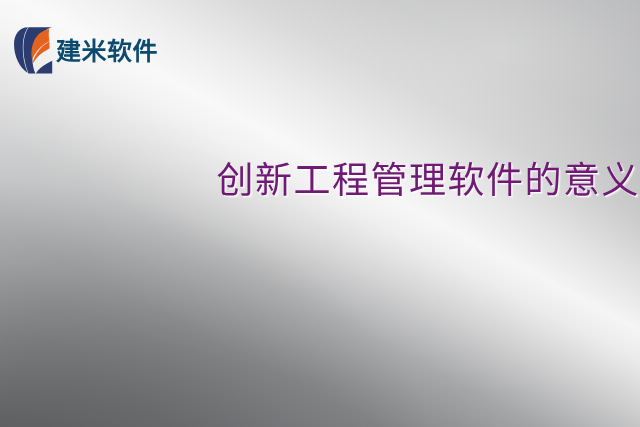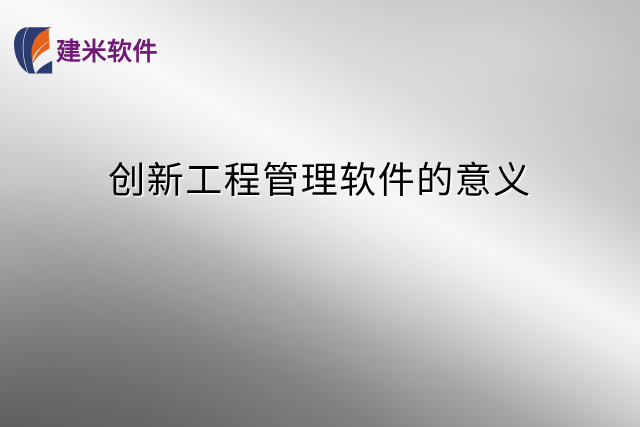--- a/index.html
+++ b/index.html
@@ -116,21 +116,21 @@
     height: 48px;
     display: block;
     flex: 0 0 auto;
   }
 
   .logo-wordmark {
     font-family: "DejaVu Sans", "Liberation Sans", sans-serif;
     font-size: 25px;
     font-weight: 700;
     letter-spacing: 0.5px;
-    color: #701a75;
+    color: #0c4a6e;
     line-height: 1;
     white-space: nowrap;
     margin-top: 3px;
   }
 
   
 
   .title-block {
     position: absolute;
     left: 0;
@@ -139,26 +139,27 @@
     text-align: center;
     z-index: 10;
     pointer-events: none;
   }
 
   .title-line {
     font-family: "DejaVu Serif", "Liberation Serif", serif;
     font-size: 37px;
     font-weight: 400;
     line-height: 47px;
-    color: #000000;
+    color: #701a75;
     letter-spacing: 1.5px;
     white-space: nowrap;
     text-shadow:
        1px  1px 0 rgba(255,255,255,0.85),
        2px  2px 1px rgba(255,255,255,0.45);
+    text-align: right;
   }
 </style>
 </head>
 <body>
 
 <div id="slide">
 
   <div class="bg-base"></div>
   <div class="bg-sheen"></div>
   <div class="bg-glow"></div>

